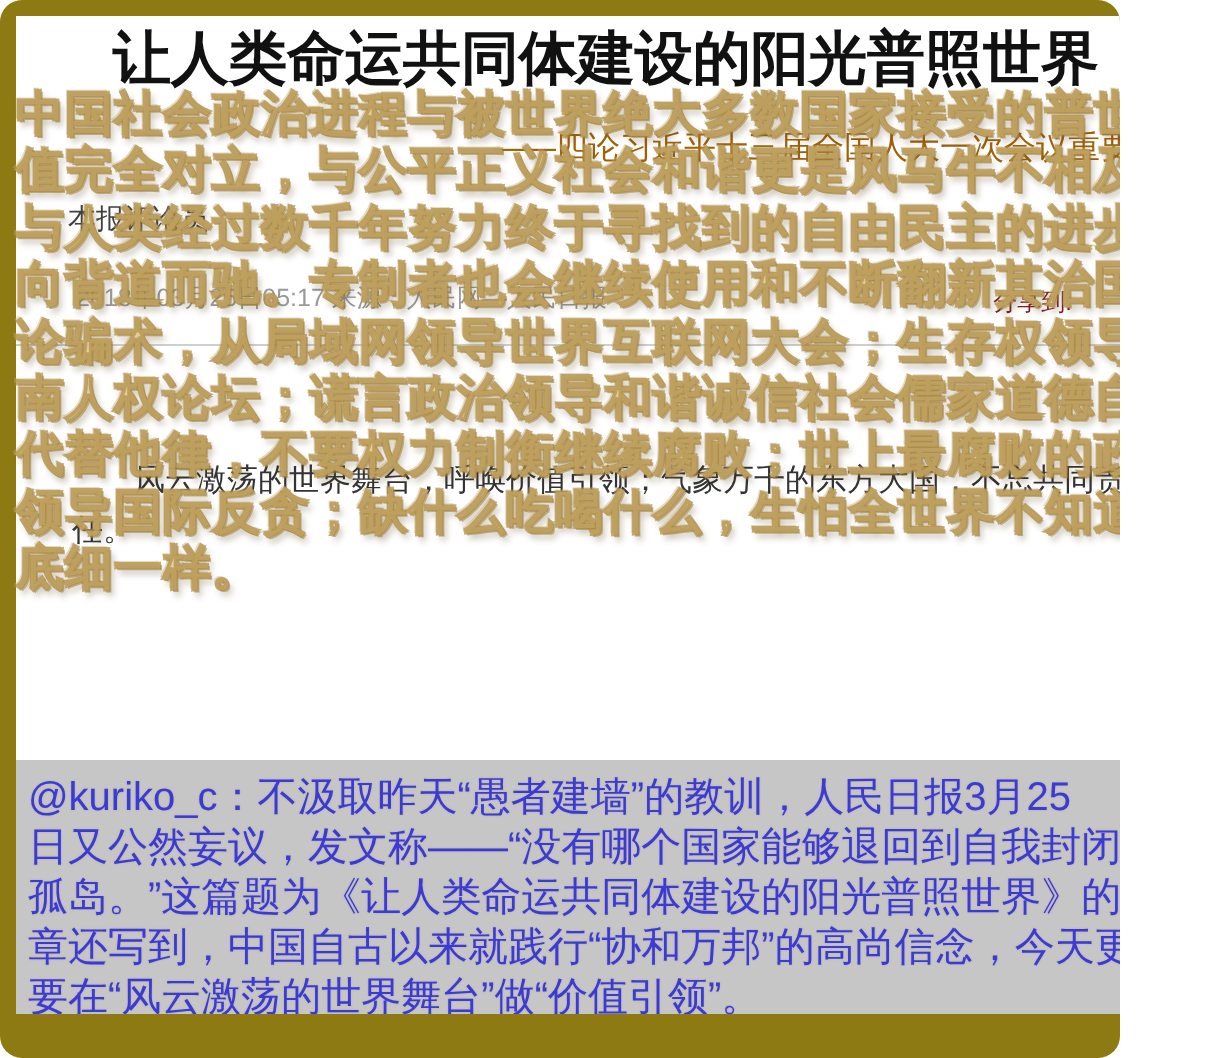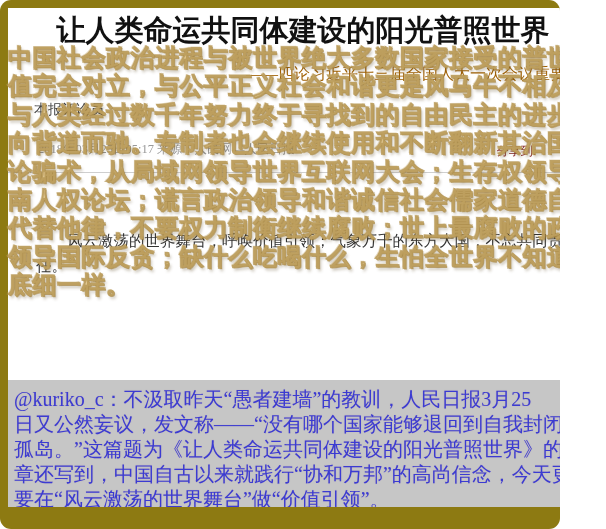--- a/index.html
+++ b/index.html
@@ -2,21 +2,21 @@
 <html lang="zh"><head>
 <meta charset="utf-8">
 <style>
   html,body{margin:0;padding:0;background:#ffffff;}
   *{box-sizing:border-box;}
   .frame{
     position:relative;
     width:560px;height:529px;
     background:#8d7a12;            
     overflow:hidden;
-    font-family:Liberation Serif, serif;
+    font-family:Liberation Sans, sans-serif;
     border-radius:11px;
   }
   
   .article{
     position:absolute;left:8px;top:8px;width:590px;height:386px;
     background:#ffffff;overflow:hidden;
   }
   .title{
     margin:0;padding-top:5px;
     text-align:center;

